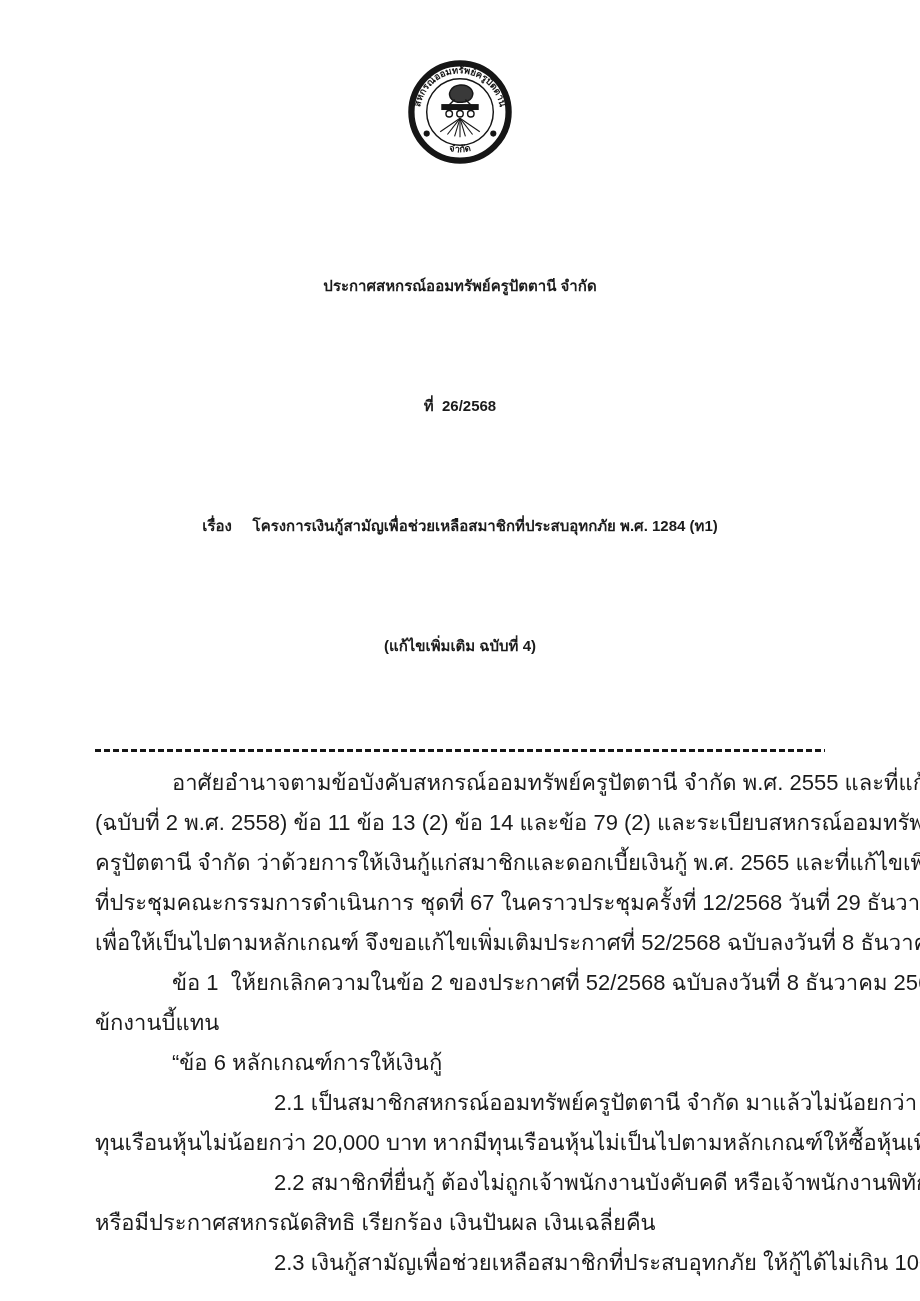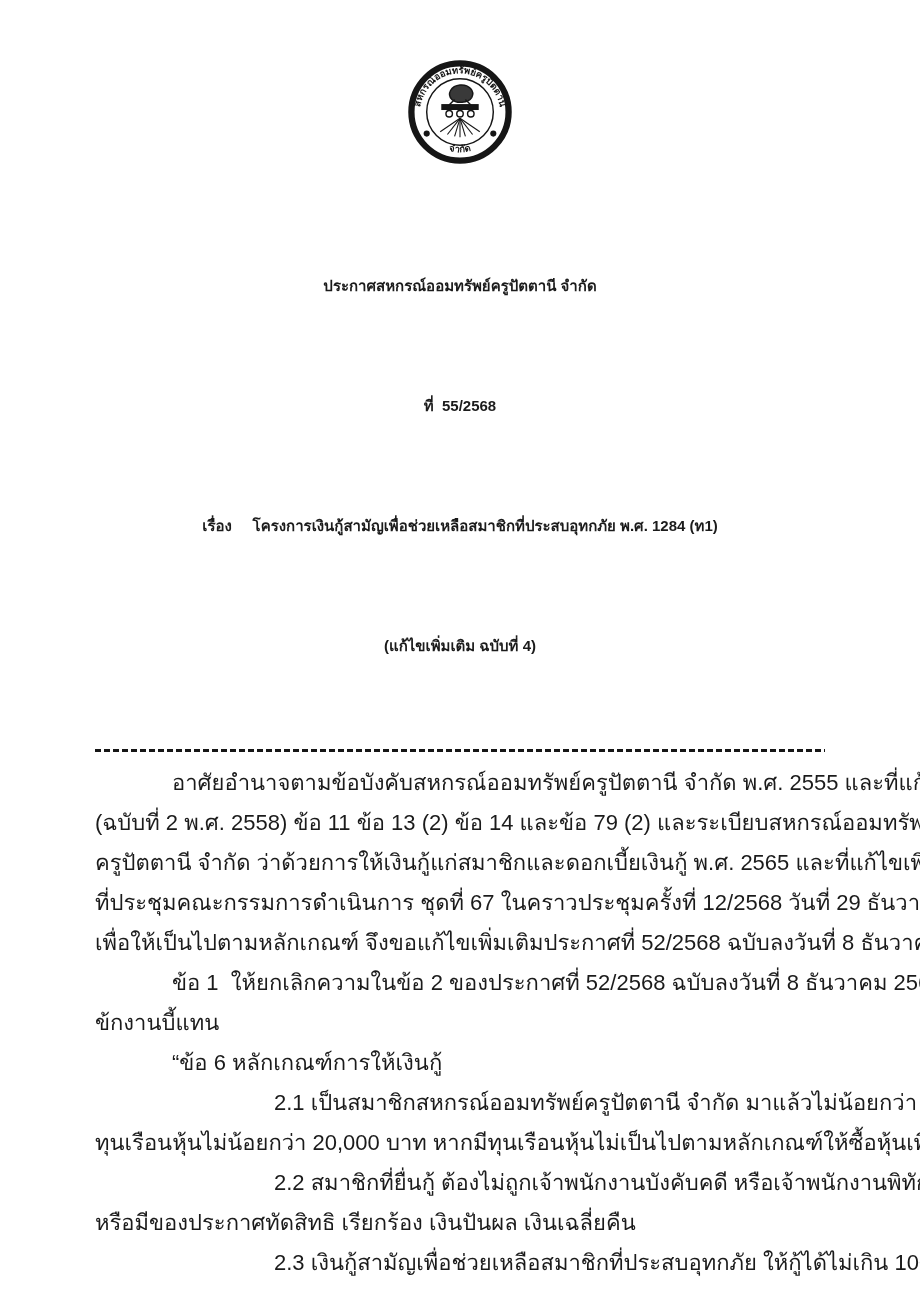--- a/index.html
+++ b/index.html
@@ -87,36 +87,36 @@
 
       <g fill="#161616">
         <circle cx="23" cy="84" r="3.4"></circle>
         <circle cx="97" cy="84" r="3.4"></circle>
       </g>
     </svg>
   </div>
 
   <div class="header">
     <div class="h-line">ประกาศสหกรณ์ออมทรัพย์ครูปัตตานี จำกัด</div>
-    <div class="h-line">ที่  55/2568</div>
+    <div class="h-line">ที่  26/2568</div>
     <div class="h-line">เรื่อง     โครงการเงินกู้สามัญเพื่อช่วยเหลือสมาชิกที่ประสบอุทกภัย พ.ศ. 1284 (ท1)</div>
     <div class="h-line">(แก้ไขเพิ่มเติม ฉบับที่ 4)</div>
   </div>
 
   <div class="rule"></div>
 
   <div class="doc-body" id="doc-body">
       <div class="line indent-1"><span>อาศัยอำนาจตามข้อบังคับสหกรณ์ออมทรัพย์ครูปัตตานี จำกัด พ.ศ. 2555 และที่แก้ไขเพิ่มเติม</span></div>
       <div class="line indent-0"><span>(ฉบับที่ 2 พ.ศ. 2558) ข้อ 11 ข้อ 13 (2) ข้อ 14 และข้อ 79 (2) และระเบียบสหกรณ์ออมทรัพย์</span></div>
       <div class="line indent-0"><span>ครูปัตตานี จำกัด ว่าด้วยการให้เงินกู้แก่สมาชิกและดอกเบี้ยเงินกู้ พ.ศ. 2565 และที่แก้ไขเพิ่มเติม ประกอบมติ</span></div>
       <div class="line indent-0"><span>ที่ประชุมคณะกรรมการดำเนินการ ชุดที่ 67 ในคราวประชุมครั้งที่ 12/2568 วันที่ 29 ธันวาคม 2568</span></div>
       <div class="line indent-0"><span>เพื่อให้เป็นไปตามหลักเกณฑ์ จึงขอแก้ไขเพิ่มเติมประกาศที่ 52/2568 ฉบับลงวันที่ 8 ธันวาคม 2568</span></div>
       <div class="line indent-1"><span class="b">ข้อ 1  ให้ยกเลิกความในข้อ 2 ของประกาศที่ 52/2568</span><span> ฉบับลงวันที่ 8 ธันวาคม 2568 และให้ใช้</span></div>
       <div class="line indent-0"><span>ข้กงานบี้แทน</span></div>
       <div class="line indent-1"><span class="b">“ข้อ 6 หลักเกณฑ์การให้เงินกู้</span></div>
       <div class="line indent-2"><span>2.1 เป็นสมาชิกสหกรณ์ออมทรัพย์ครูปัตตานี จำกัด มาแล้วไม่น้อยกว่า 12 งวดเดือน และมี</span></div>
       <div class="line indent-0"><span>ทุนเรือนหุ้นไม่น้อยกว่า 20,000 บาท หากมีทุนเรือนหุ้นไม่เป็นไปตามหลักเกณฑ์ให้ซื้อหุ้นเพิ่มโดยหักจากเงินกู้</span></div>
       <div class="line indent-2"><span>2.2 สมาชิกที่ยื่นกู้ ต้องไม่ถูกเจ้าพนักงานบังคับคดี หรือเจ้าพนักงานพิทักษ์ทรัพย์อายัดค่าหุ้น</span></div>
-      <div class="line indent-0"><span>หรือมีของประกาศทัดสิทธิ เรียกร้อง เงินปันผล เงินเฉลี่ยคืน</span></div>
+      <div class="line indent-0"><span>หรือมีประกาศสหกรณัดสิทธิ เรียกร้อง เงินปันผล เงินเฉลี่ยคืน</span></div>
       <div class="line indent-2"><span>2.3 เงินกู้สามัญเพื่อช่วยเหลือสมาชิกที่ประสบอุทกภัย ให้กู้ได้ไม่เกิน 100,000 บาท</span></div>
     </div>
 
 </div>
 
 </body></html>

